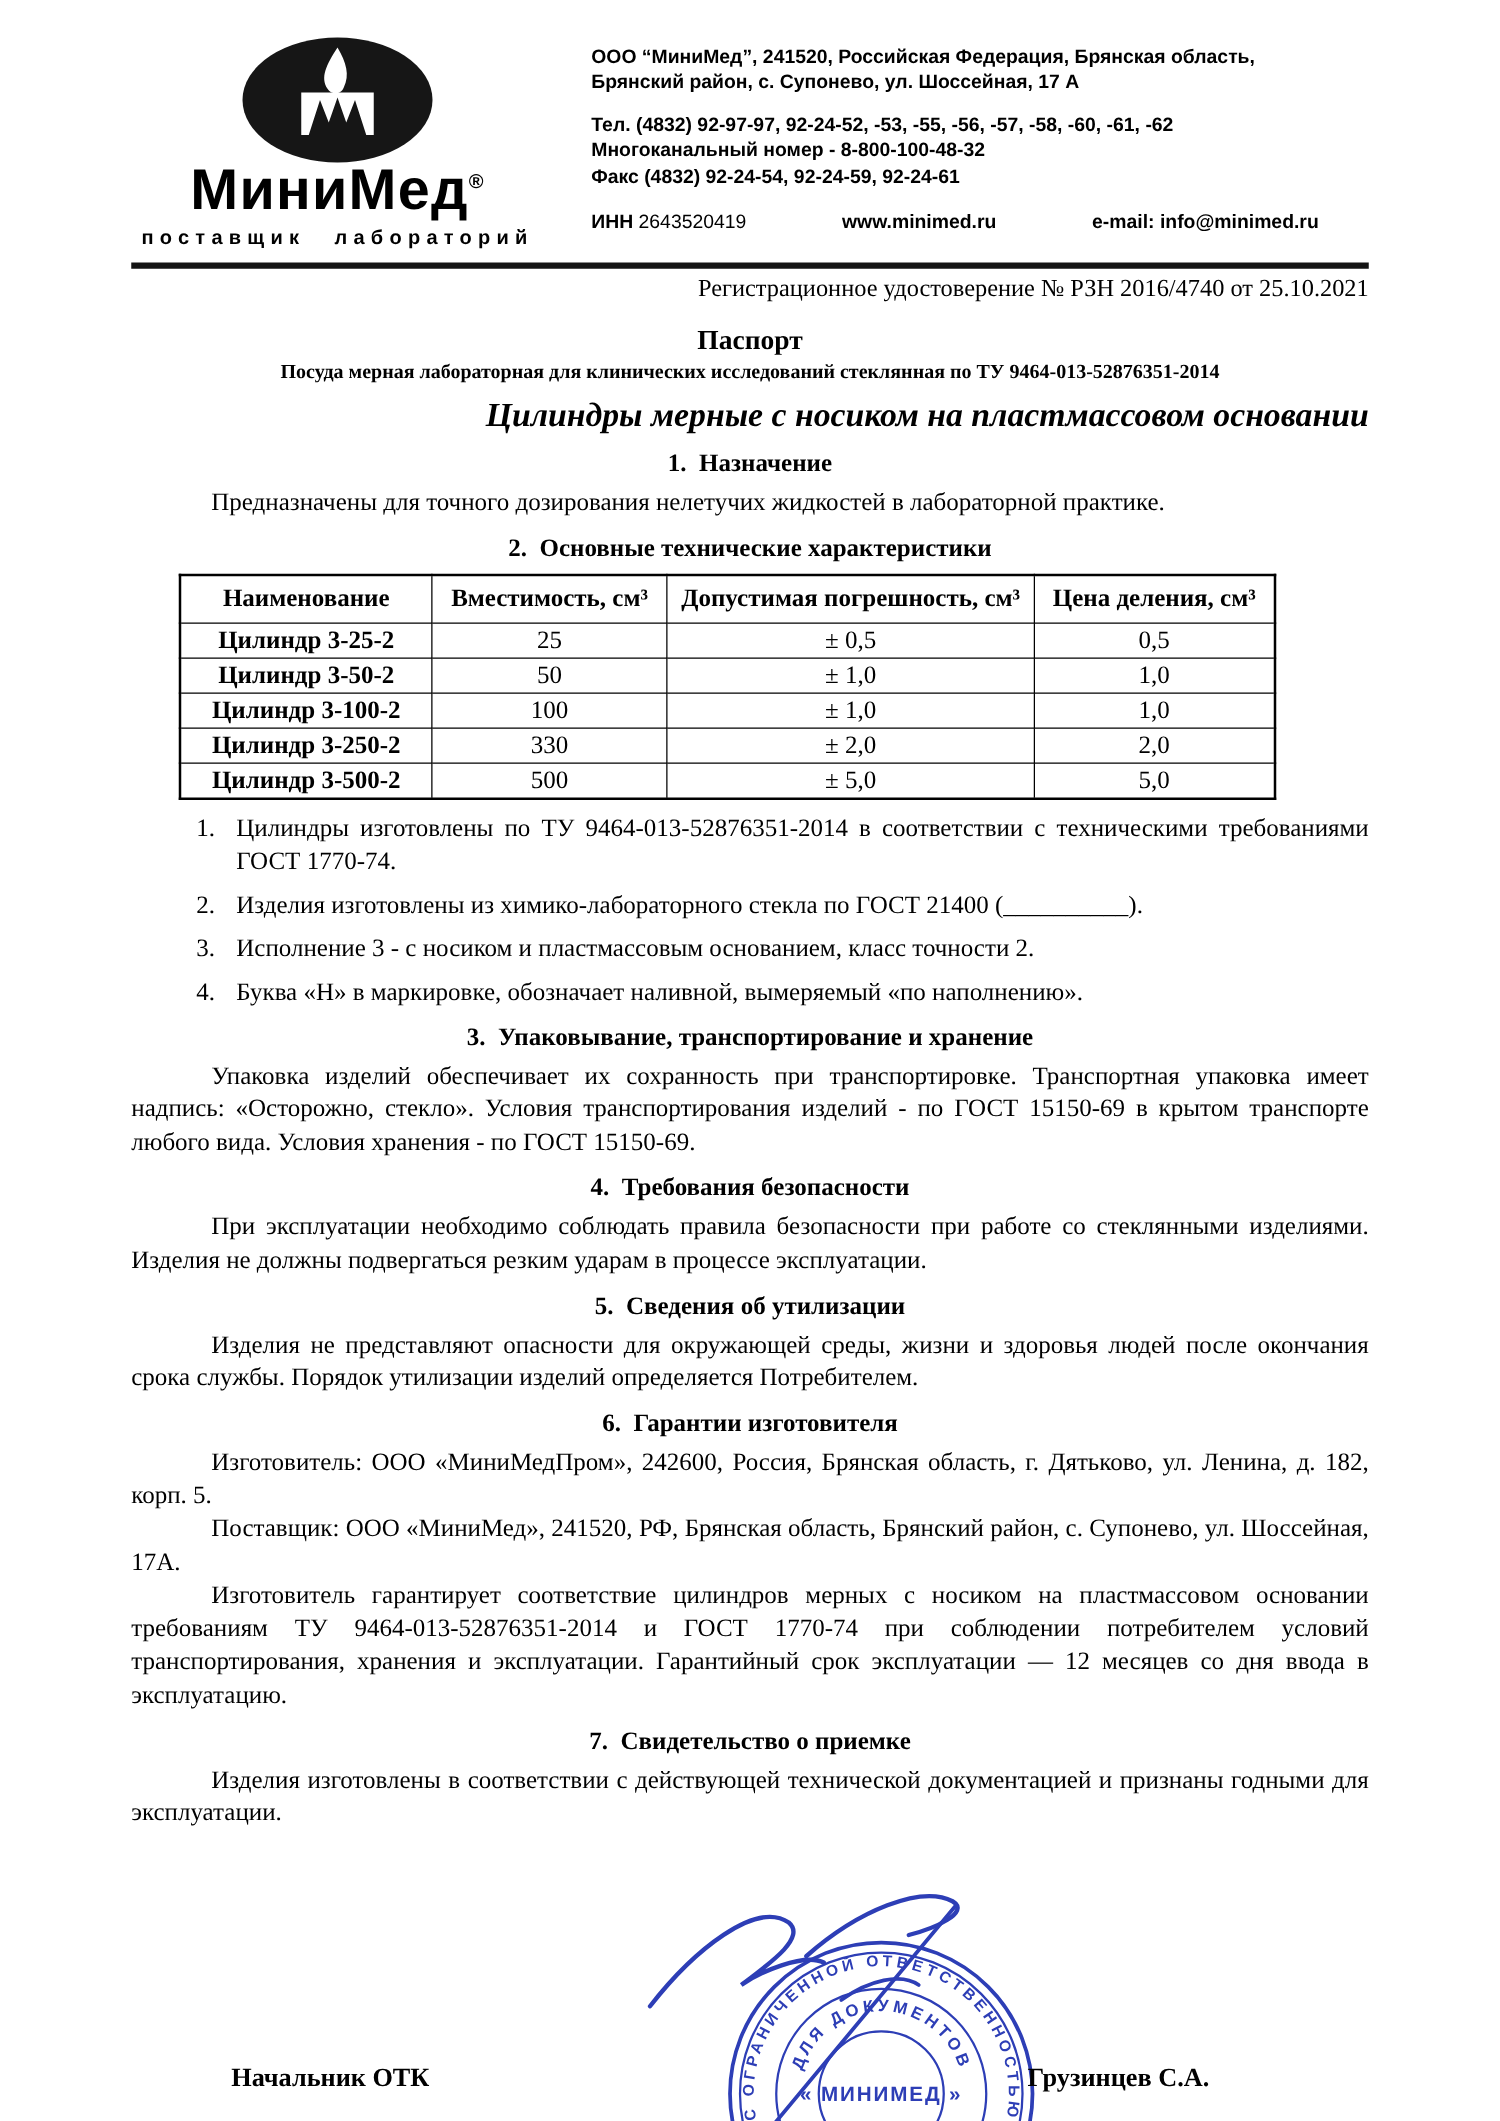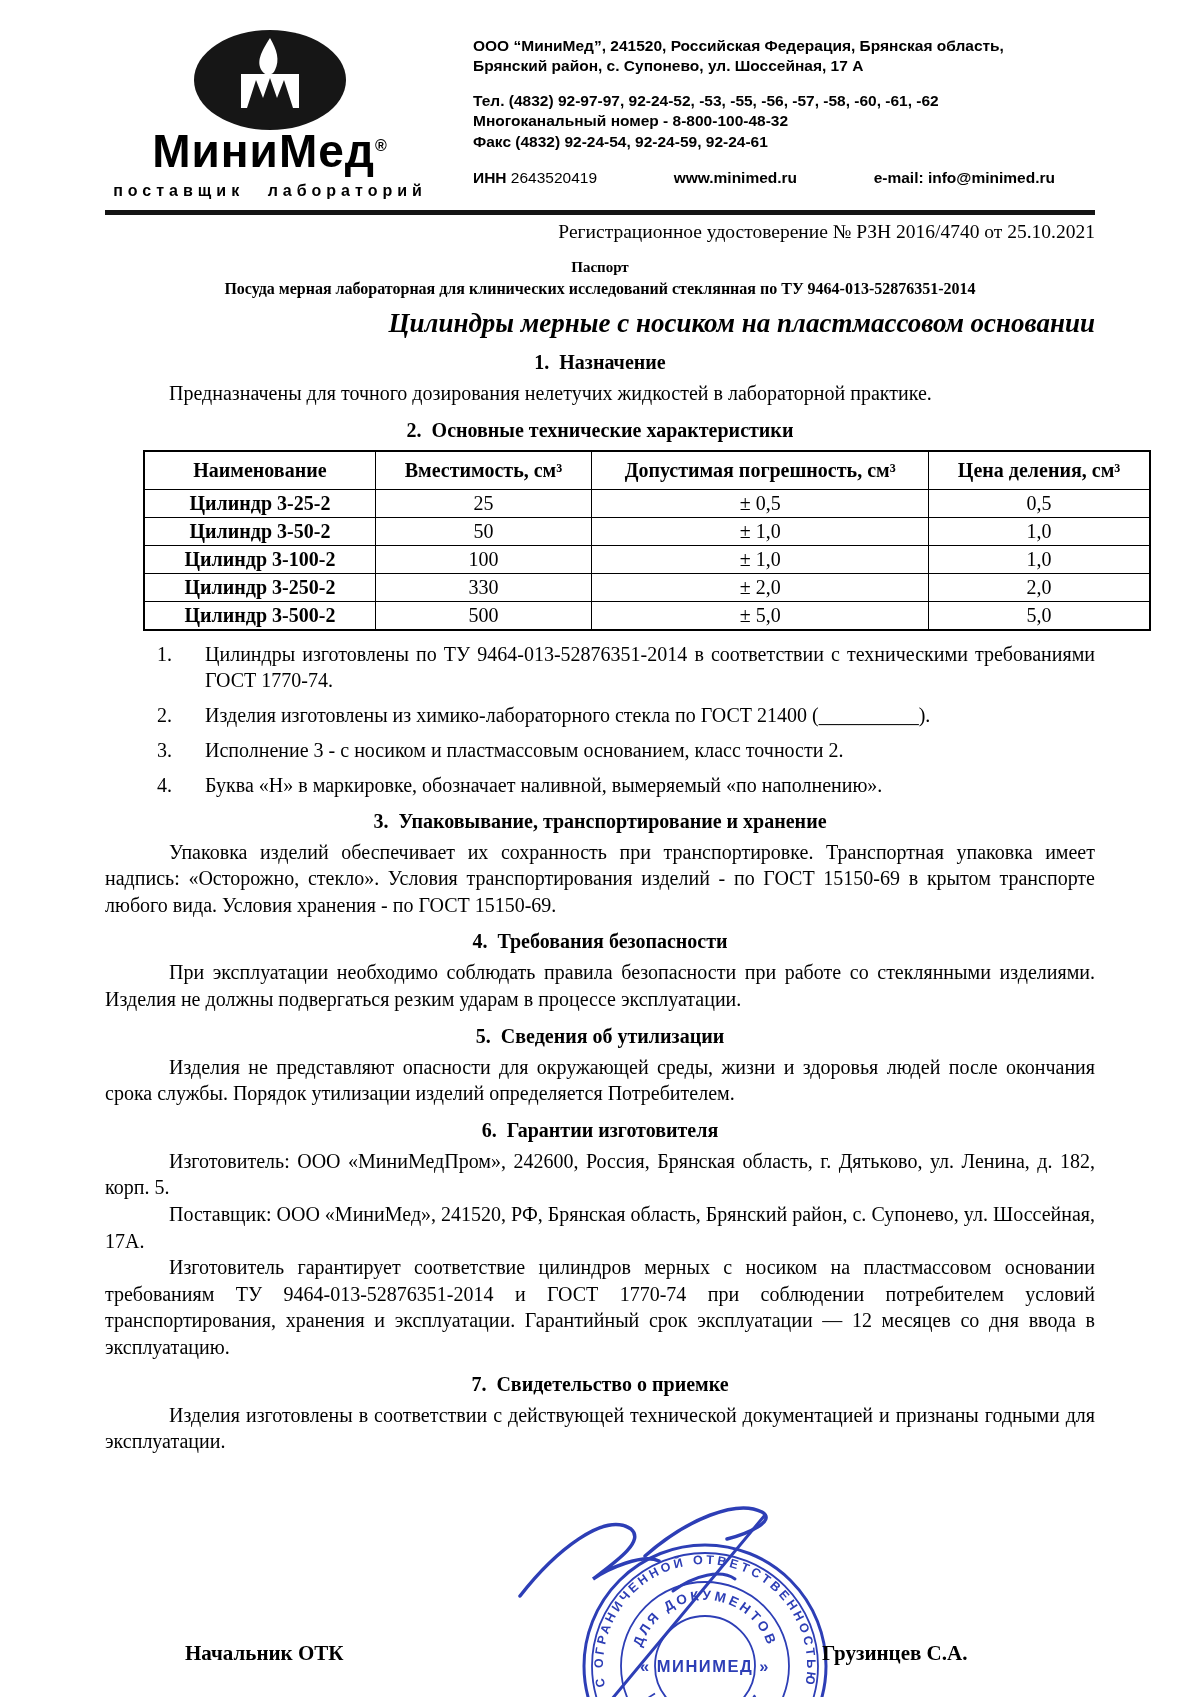--- a/index.html
+++ b/index.html
@@ -21,39 +21,39 @@
                    font-size:15.5px; font-weight:bold; line-height:1.32; padding-top:10px; }
   .addr { margin:0 0 14px 0; }
   .phones { margin:0; }
   .inn-row { display:flex; justify-content:space-between; margin-top:16px; padding-right:40px; }
   .inn-row .inn-val { font-weight:normal; }
   
   .rule { margin:10px 105px 0 105px; border-top:5px solid #141414; }
   .reg-line { margin:6px 105px 0 105px; text-align:right; font-size:19.5px; }
   
   .content { padding:0 105px; }
-  .doc-title { font-size:15px; font-weight:bold; text-align:center; margin:16px 0 4px 0; }
+  .doc-title { font-size:22px; font-weight:bold; text-align:center; margin:16px 0 4px 0; }
   .doc-subtitle { font-size:16px; font-weight:bold; text-align:center; margin:4px 0 0 0; }
   .product-title { font-size:27px; font-weight:bold; font-style:italic; text-align:right; margin:10px 0 2px 0; }
   .sec-head { font-size:20px; font-weight:bold; text-align:center; margin:12px 0 6px 0; }
   .para { font-size:20px; line-height:1.33; text-align:justify; text-indent:64px; margin:0; }
   .para + .para { margin-top:0; }
   
-  table.spec { border-collapse:collapse; margin:8px 10px 10px 38px; width:1008px;
+  table.spec { border-collapse:collapse; margin:8px 10px 10px 38px; width:878px;
                font-size:20px; table-layout:fixed; }
   table.spec th, table.spec td { border:1.6px solid #000; text-align:center; padding:2px 4px; }
   table.spec { border:2.5px solid #000; }
   table.spec th { font-weight:bold; padding:7px 4px; }
   table.spec td.name { font-weight:bold; }
   col.c1{width:23%;} col.c2{width:21.5%;} col.c3{width:33.5%;} col.c4{width:22%;}
   
   .notes { margin:6px 0 0 52px; }
   .note-item { display:flex; margin-bottom:9px; font-size:20px; line-height:1.3; }
   .note-num { flex:none; width:32px; }
-  .note-text { flex:1; text-align:justify;margin-left:16px; }
+  .note-text { flex:1; text-align:justify; }
   
   .sig-row { position:relative; margin-top:28px; height:345px; }
   .sig-left  { position:absolute; left:80px;  top:158px; font-size:21px; font-weight:bold; }
   .sig-right { position:absolute; left:717px; top:158px; font-size:21px; font-weight:bold; }
   .stamp-wrap { position:absolute; left:390px; top:-12px; width:420px; height:360px; }
   .stamp-stroke { fill:none; stroke:var(--stamp-ink); }
   .stamp-fill { fill:var(--stamp-ink); stroke:none; font-family:"Liberation Sans", sans-serif; font-weight:bold; }
   .sig-ink { fill:none; stroke:var(--stamp-ink); stroke-linecap:round; }
 </style>
 </head>

